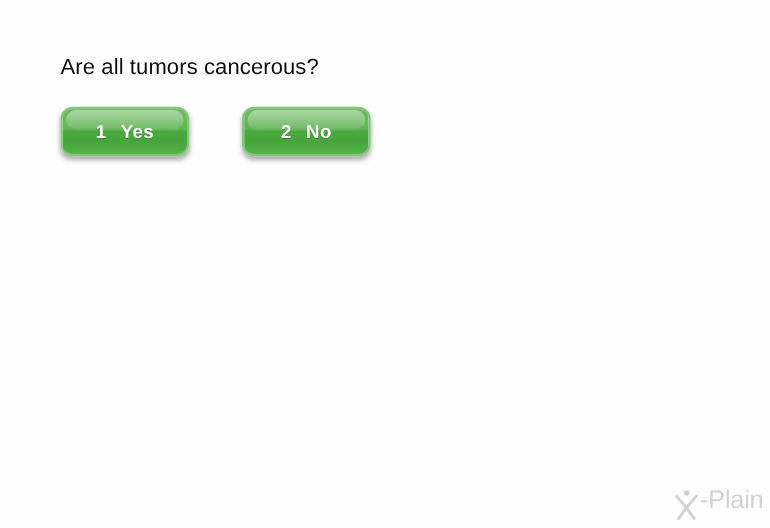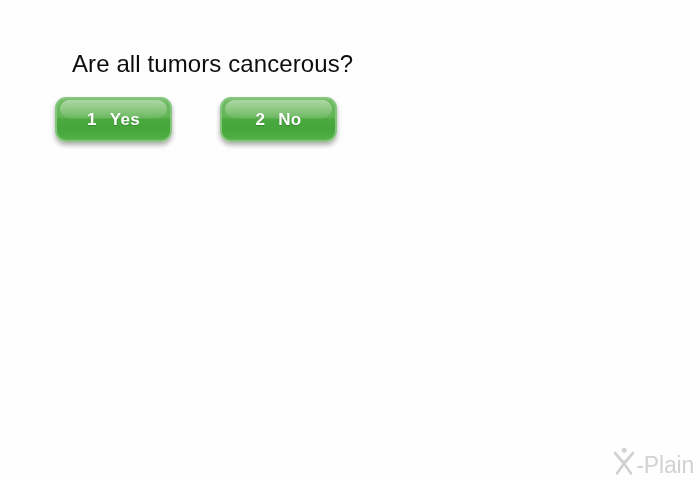--- a/index.html
+++ b/index.html
@@ -11,23 +11,23 @@
     height: 480px;
     background: #fefefe;
     font-family: "Liberation Sans", sans-serif;
     position: relative;
     overflow: hidden;
   }
 
   
   #question {
     position: absolute;
-    left: 72px;
+    left: 55px;
     top: 50px;
-    font-size: 24px;
+    font-size: 20px;
     color: #0d0d0d;
     letter-spacing: 0.1px;
     white-space: nowrap;
   }
 
   
   #choices {
     position: absolute;
     left: 55px;
     top: 97px;
@@ -88,21 +88,21 @@
   .choice-num {
     margin-right: 13px;
   }
 
   
   #logo {
     position: absolute;
     right: 6px;
     bottom: 4px;
     display: flex;
-    align-items: flex-end;
+    align-items: flex-start;
     height: 34px;
   }
   #logo-mark {
     display: block;
   }
   #logo-text {
     font-size: 23px;
     color: #d2d2d2;
     letter-spacing: -0.2px;
     margin-left: -3px;

